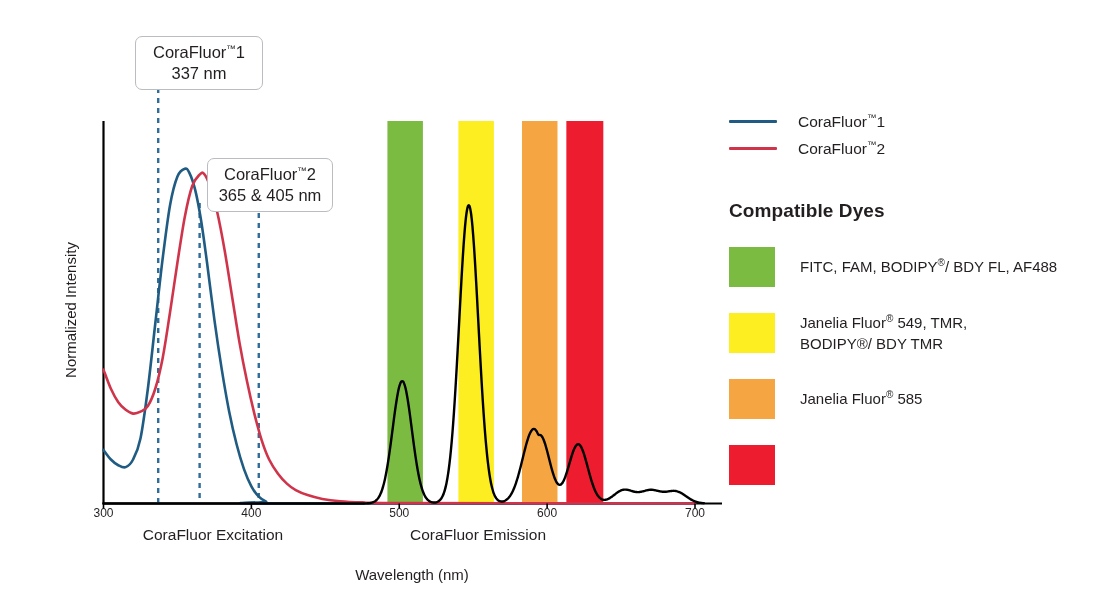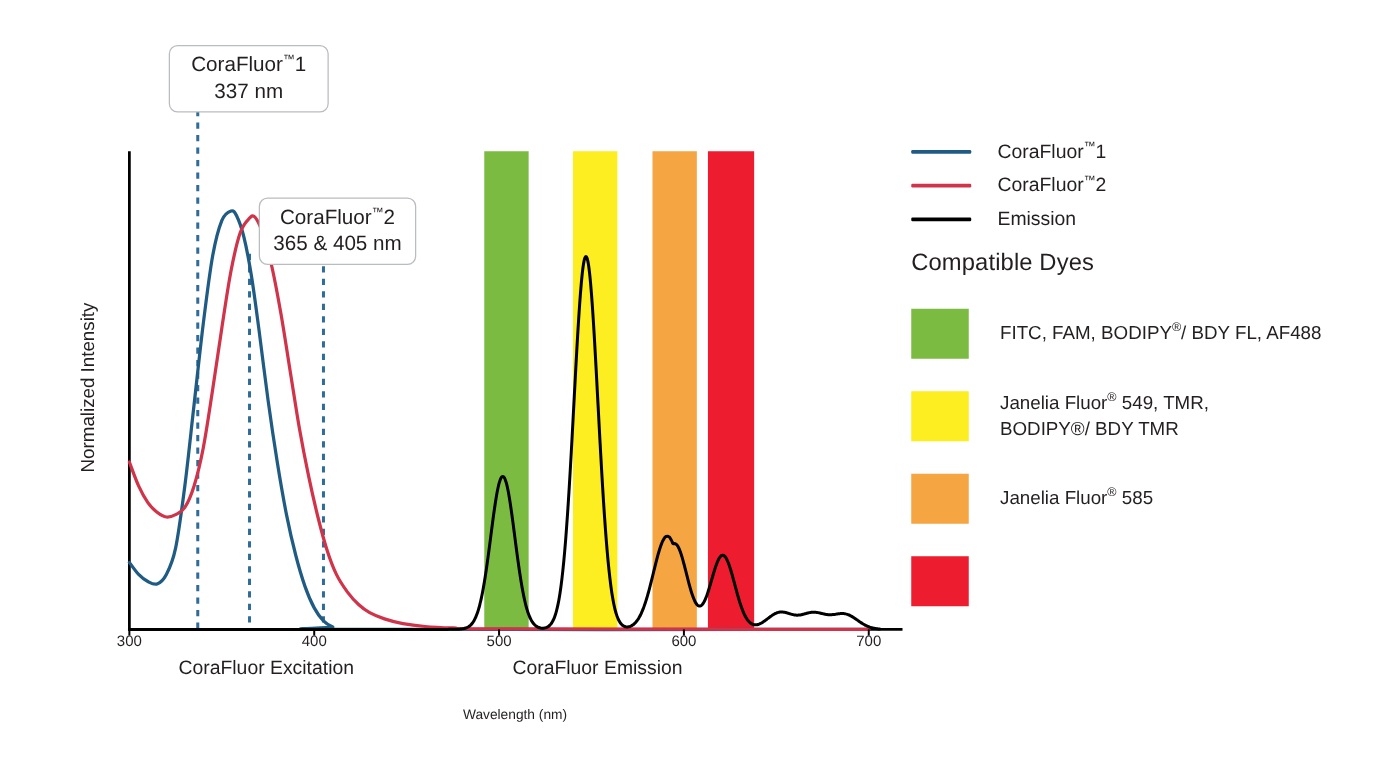--- a/index.html
+++ b/index.html
@@ -65,21 +65,21 @@
     position: absolute;
     font-size: 15.5px;
     color: #231f20;
     text-align: left;
     transform: translateX(-50%);
   }
   #x-axis-title {
     position: absolute;
     left: 412px;
     top: 566px;
-    font-size: 11px;
+    font-size: 15px;
     color: #231f20;
     transform: translateX(-50%);
     white-space: nowrap;
   }
   #y-axis-title {
     position: absolute;
     left: 62px;
     top: 310px;
     font-size: 15px;
     color: #231f20;
@@ -114,21 +114,21 @@
   }
   .legend-label sup.tm {
     font-size: 9.5px;
     vertical-align: super;
   }
   #dyes-heading {
     position: absolute;
     left: 729px;
     top: 200px;
     font-size: 19px;
-    font-weight: normal;
+    font-weight: bold;
     color: #231f20;
     letter-spacing: 0.1px;
   }
   #dyes-list {
     position: absolute;
     left: 729px;
     top: 234px;
     width: 375px;
   }
   .dye-row {
@@ -214,24 +214,20 @@
 
   <div id="legend">
       <div class="legend-row">
         <span class="legend-swatch-line" style="background: rgb(31, 91, 130);"></span>
         <span class="legend-label"><span>CoraFluor</span><sup class="tm">™</sup><span>1</span></span>
       </div>
       <div class="legend-row">
         <span class="legend-swatch-line" style="background: rgb(207, 52, 75);"></span>
         <span class="legend-label"><span>CoraFluor</span><sup class="tm">™</sup><span>2</span></span>
       </div>
-      <div class="legend-row">
-        <span class="legend-swatch-line" style="background: rgb(0, 0, 0);"></span>
-        <span class="legend-label"><span>Emission</span></span>
-      </div>
     </div>
 
   <div id="dyes-heading">Compatible Dyes</div>
   <div id="dyes-list">
       <div class="dye-row">
         <span class="dye-swatch" style="background: rgb(124, 187, 66);"></span>
         <span class="dye-label"><span>FITC, FAM, BODIPY</span><sup class="reg">®</sup><span>/ BDY FL, AF488</span></span>
       </div>
       <div class="dye-row">
         <span class="dye-swatch" style="background: rgb(252, 238, 33);"></span>

